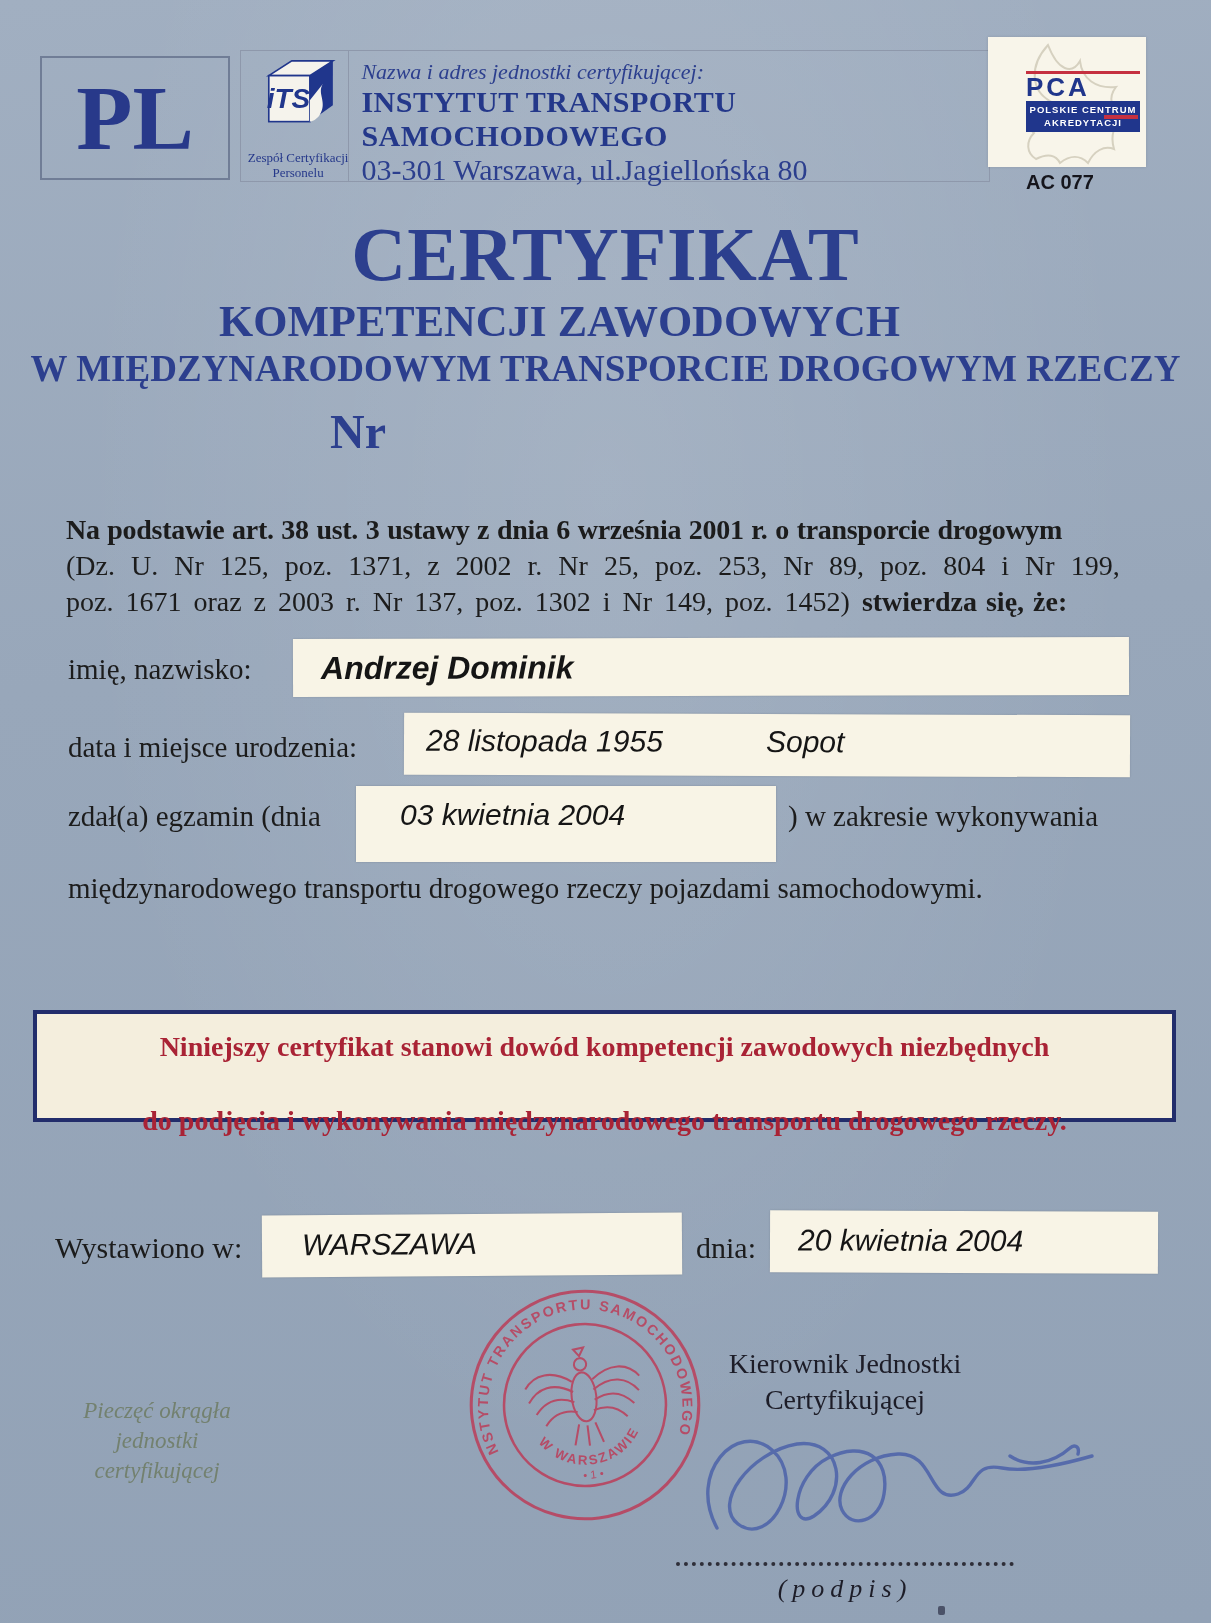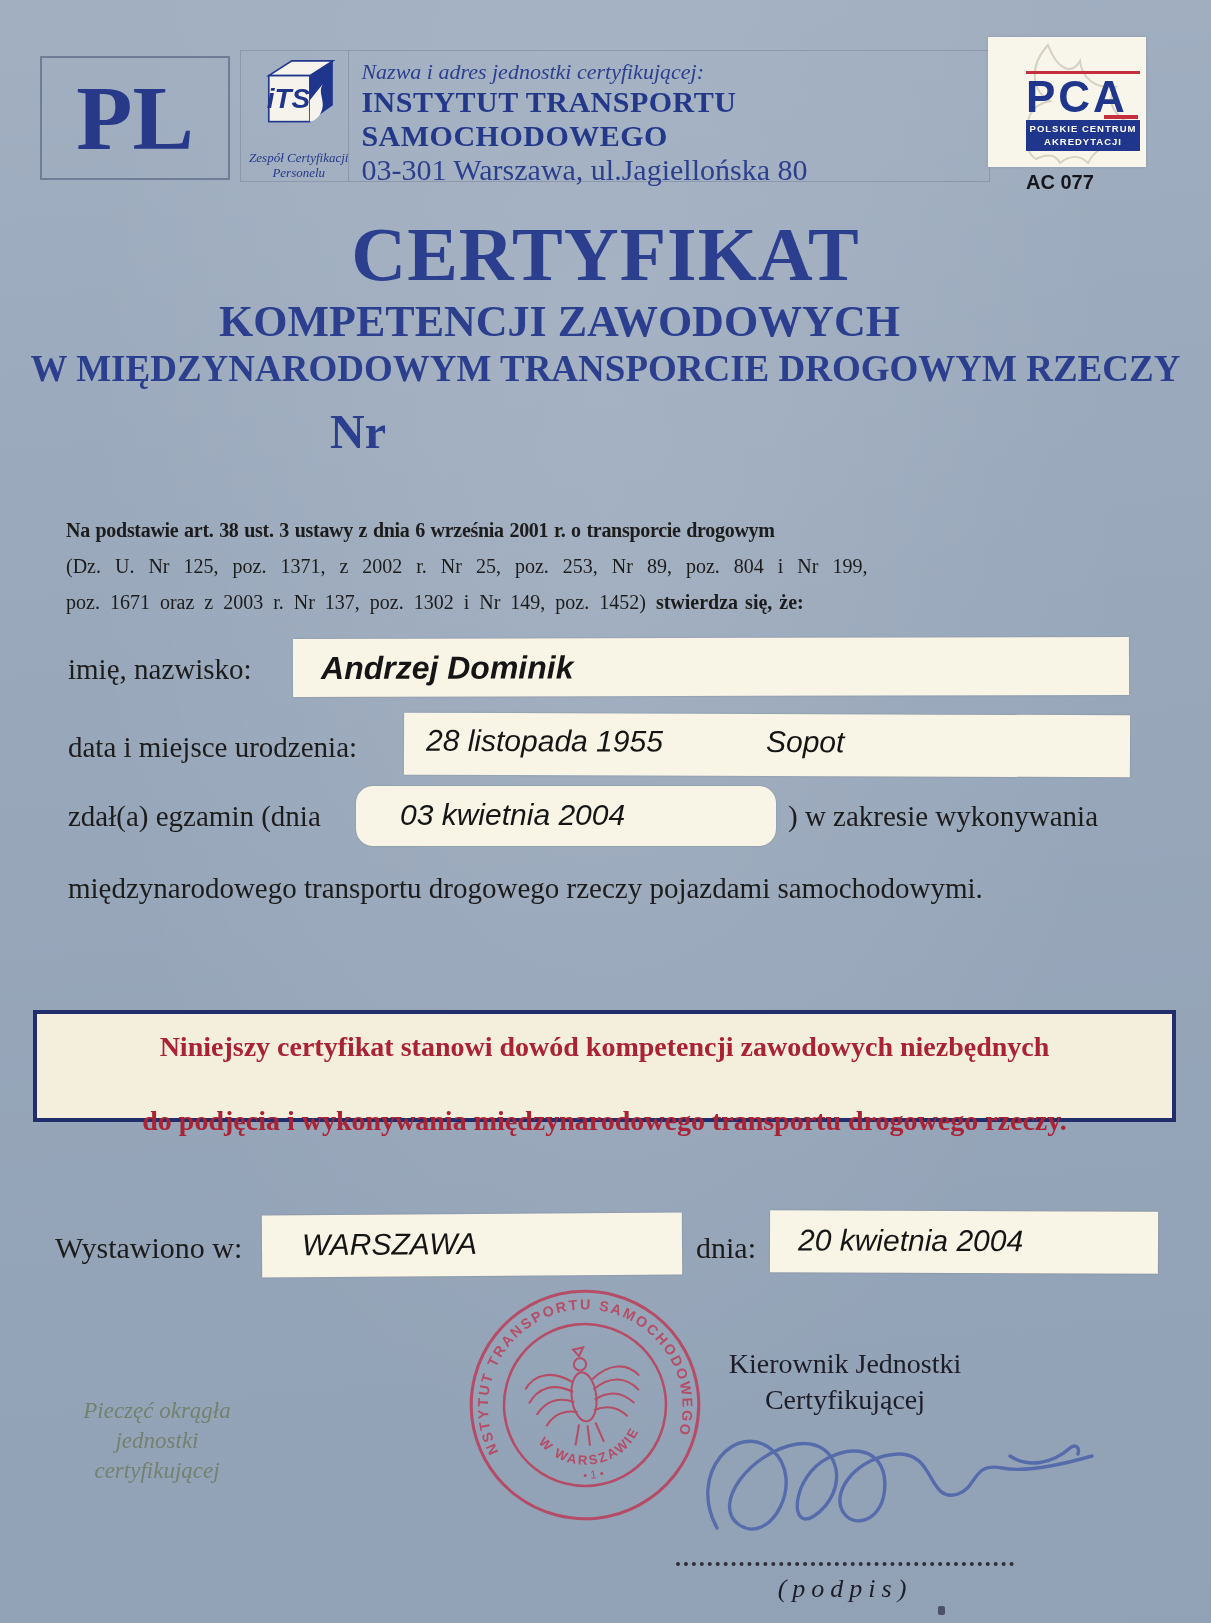--- a/index.html
+++ b/index.html
@@ -17,29 +17,29 @@
   .abs{position:absolute;}
   .serif{font-family:"Liberation Serif", serif;}
 
   
   .pl-box{left:40px;top:56px;width:186px;height:120px;border:2px solid #707d96;
     display:flex;align-items:center;justify-content:center;}
   .pl-text{font-size:92px;font-weight:bold;color:#28398a;line-height:1;}
   .hdr-box{left:240px;top:50px;width:748px;height:130px;border:1px solid #8e98ab;display:flex;}
   .its-cell{width:118px;height:100%;border-right:1px solid #8e98ab;position:relative;
     display:flex;flex-direction:column;align-items:flex-end;}
-  .its-caption{font-size:13px;font-style:italic;color:#25388a;text-align:center;line-height:1.15;margin-top:18px;}
+  .its-caption{font-size:13px;color:#25388a;text-align:center;line-height:1.15;margin-top:18px;}
   .issuer{padding:8px 0 0 12px;}
   .issuer-label{font-size:22px;font-style:italic;color:#2c3f8e;}
   .issuer-name{font-size:30px;font-weight:bold;color:#24388a;letter-spacing:.5px;}
   .issuer-addr{font-size:30px;color:#2c3f8e;}
   .pca-box{left:988px;top:37px;width:158px;height:130px;background:#f8f5ea;box-shadow:0 0 3px rgba(0,0,0,.12);}
   .pca-logo{position:absolute;right:6px;top:34px;width:114px;}
   .pca-redline{height:3px;background:#c53040;width:114px;}
-  .pca-word{font-family:"Liberation Sans",sans-serif;font-weight:bold;font-size:44px;
+  .pca-word{font-family:"Liberation Sans",sans-serif;font-weight:bold;font-size:26px;
     color:#20368c;letter-spacing:3px;line-height:1.05;}
   .pca-redsub{position:absolute;right:2px;top:44px;width:34px;height:4px;background:#c53040;}
   .pca-bar{width:114px;background:#20368c;color:#fff;text-align:center;
     font-family:"Liberation Sans",sans-serif;font-weight:bold;font-size:9.5px;
     letter-spacing:1px;line-height:1.3;padding:3px 0;}
   .ac-label{left:1026px;top:171px;font-family:"Liberation Sans",sans-serif;
     font-weight:bold;font-size:20px;color:#15151c;}
 
   
   .t-main{left:0;top:216px;width:1211px;text-align:center;font-size:76px;font-weight:bold;
@@ -50,38 +50,38 @@
     color:#2c3f8e;line-height:1;}
 
   
   .nr-label{left:330px;top:408px;font-size:48px;font-weight:bold;color:#2c3f8e;line-height:1;}
   .valuebox{background:#f8f4e6;box-shadow:0 0 2px rgba(0,0,0,.18);}
   .nr-box{left:444px;top:405px;width:518px;height:62px;}
   .nr-value{padding-left:25px;font-family:"Liberation Mono",monospace;font-weight:bold;
     font-size:42px;color:#101010;line-height:60px;letter-spacing:1px;}
 
   
-  .legal{left:66px;top:512px;width:1070px;font-size:20px;color:#1c1c1c;line-height:36px;}
+  .legal{left:66px;top:512px;width:1070px;font-size:28px;color:#1c1c1c;line-height:36px;}
   .legal .l1{font-weight:bold;word-spacing:1px;letter-spacing:-0.3px;}
   .legal .l2{word-spacing:9px;}
   .legal .l3{word-spacing:5px;}
   .legal .l3 b{word-spacing:2px;}
 
   
   .flabel{font-size:29px;color:#1c1c1c;}
   .fvalue{font-family:"Liberation Sans",sans-serif;font-style:italic;font-size:30px;color:#151515;}
   .name-label{left:68px;top:653px;}
   .name-box{left:293px;top:638px;width:836px;height:58px;transform:rotate(-.15deg);}
   .name-value{padding-left:28px;line-height:58px;font-weight:bold;font-size:32px;}
   .birth-label{left:68px;top:731px;}
   .birth-box{left:404px;top:714px;width:726px;height:62px;transform:rotate(.2deg);}
   .birth-date{position:absolute;left:22px;top:0;line-height:56px;}
   .birth-place{position:absolute;left:362px;top:0;line-height:56px;}
   .exam-label{left:68px;top:800px;}
-  .exam-box{left:356px;top:786px;width:420px;height:60px;border-radius:17px;}
+  .exam-box{left:356px;top:786px;width:420px;height:76px;}
   .exam-value{padding-left:44px;line-height:58px;}
   .exam-suffix{left:788px;top:800px;}
   .scope-line{left:68px;top:872px;font-size:29px;color:#1c1c1c;}
 
   
   .stmt{left:33px;top:1010px;width:1135px;height:104px;border:4px solid #222d6b;
     background:#f4eedd;display:flex;flex-direction:column;justify-content:center;
     text-align:center;}
   .stmt div{font-weight:bold;font-size:28px;color:#a92335;line-height:38px;margin-top:36px;}
 

